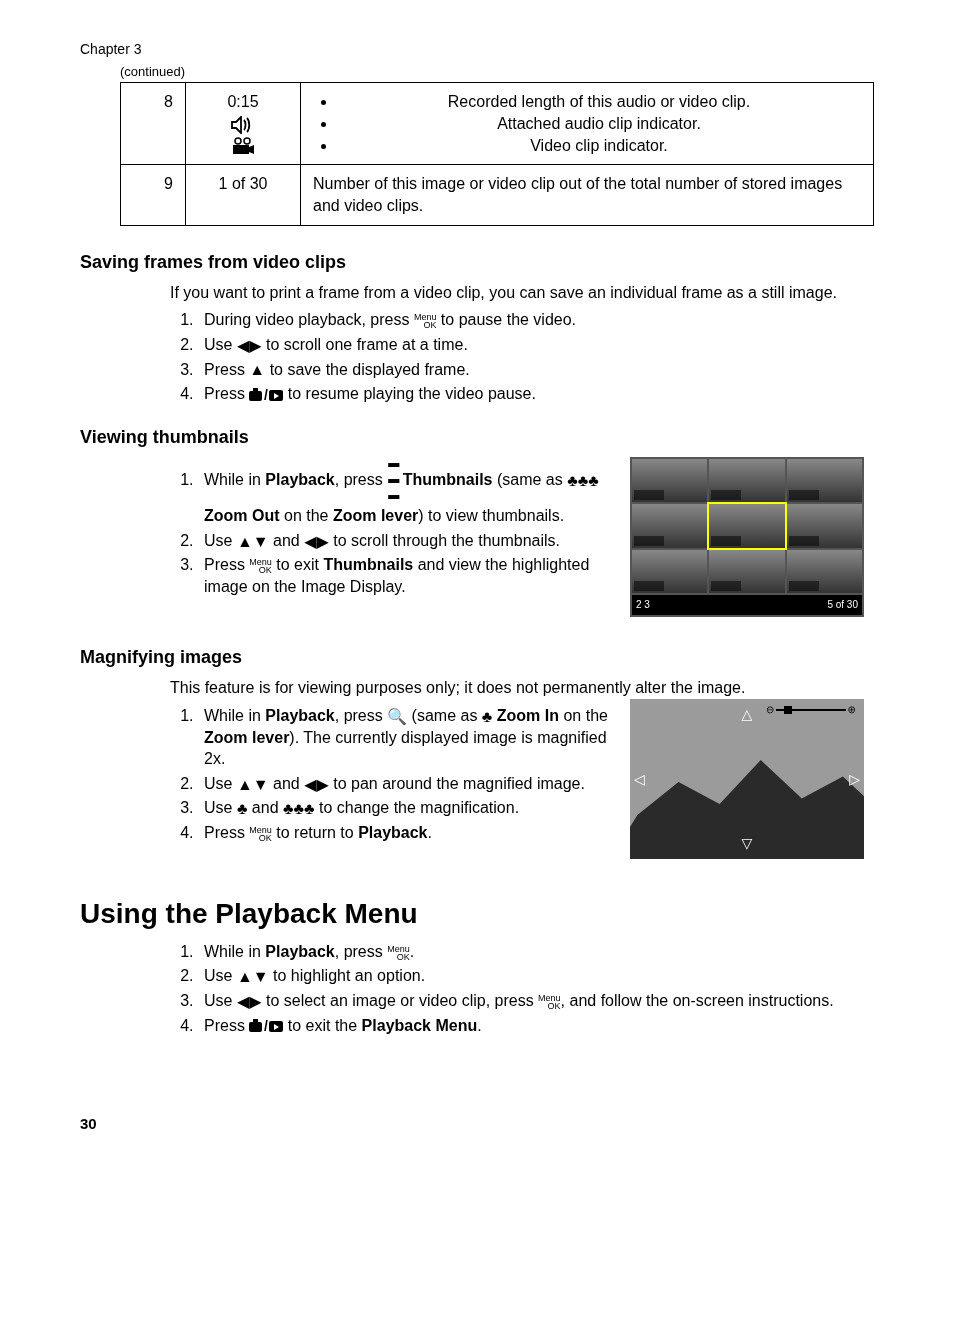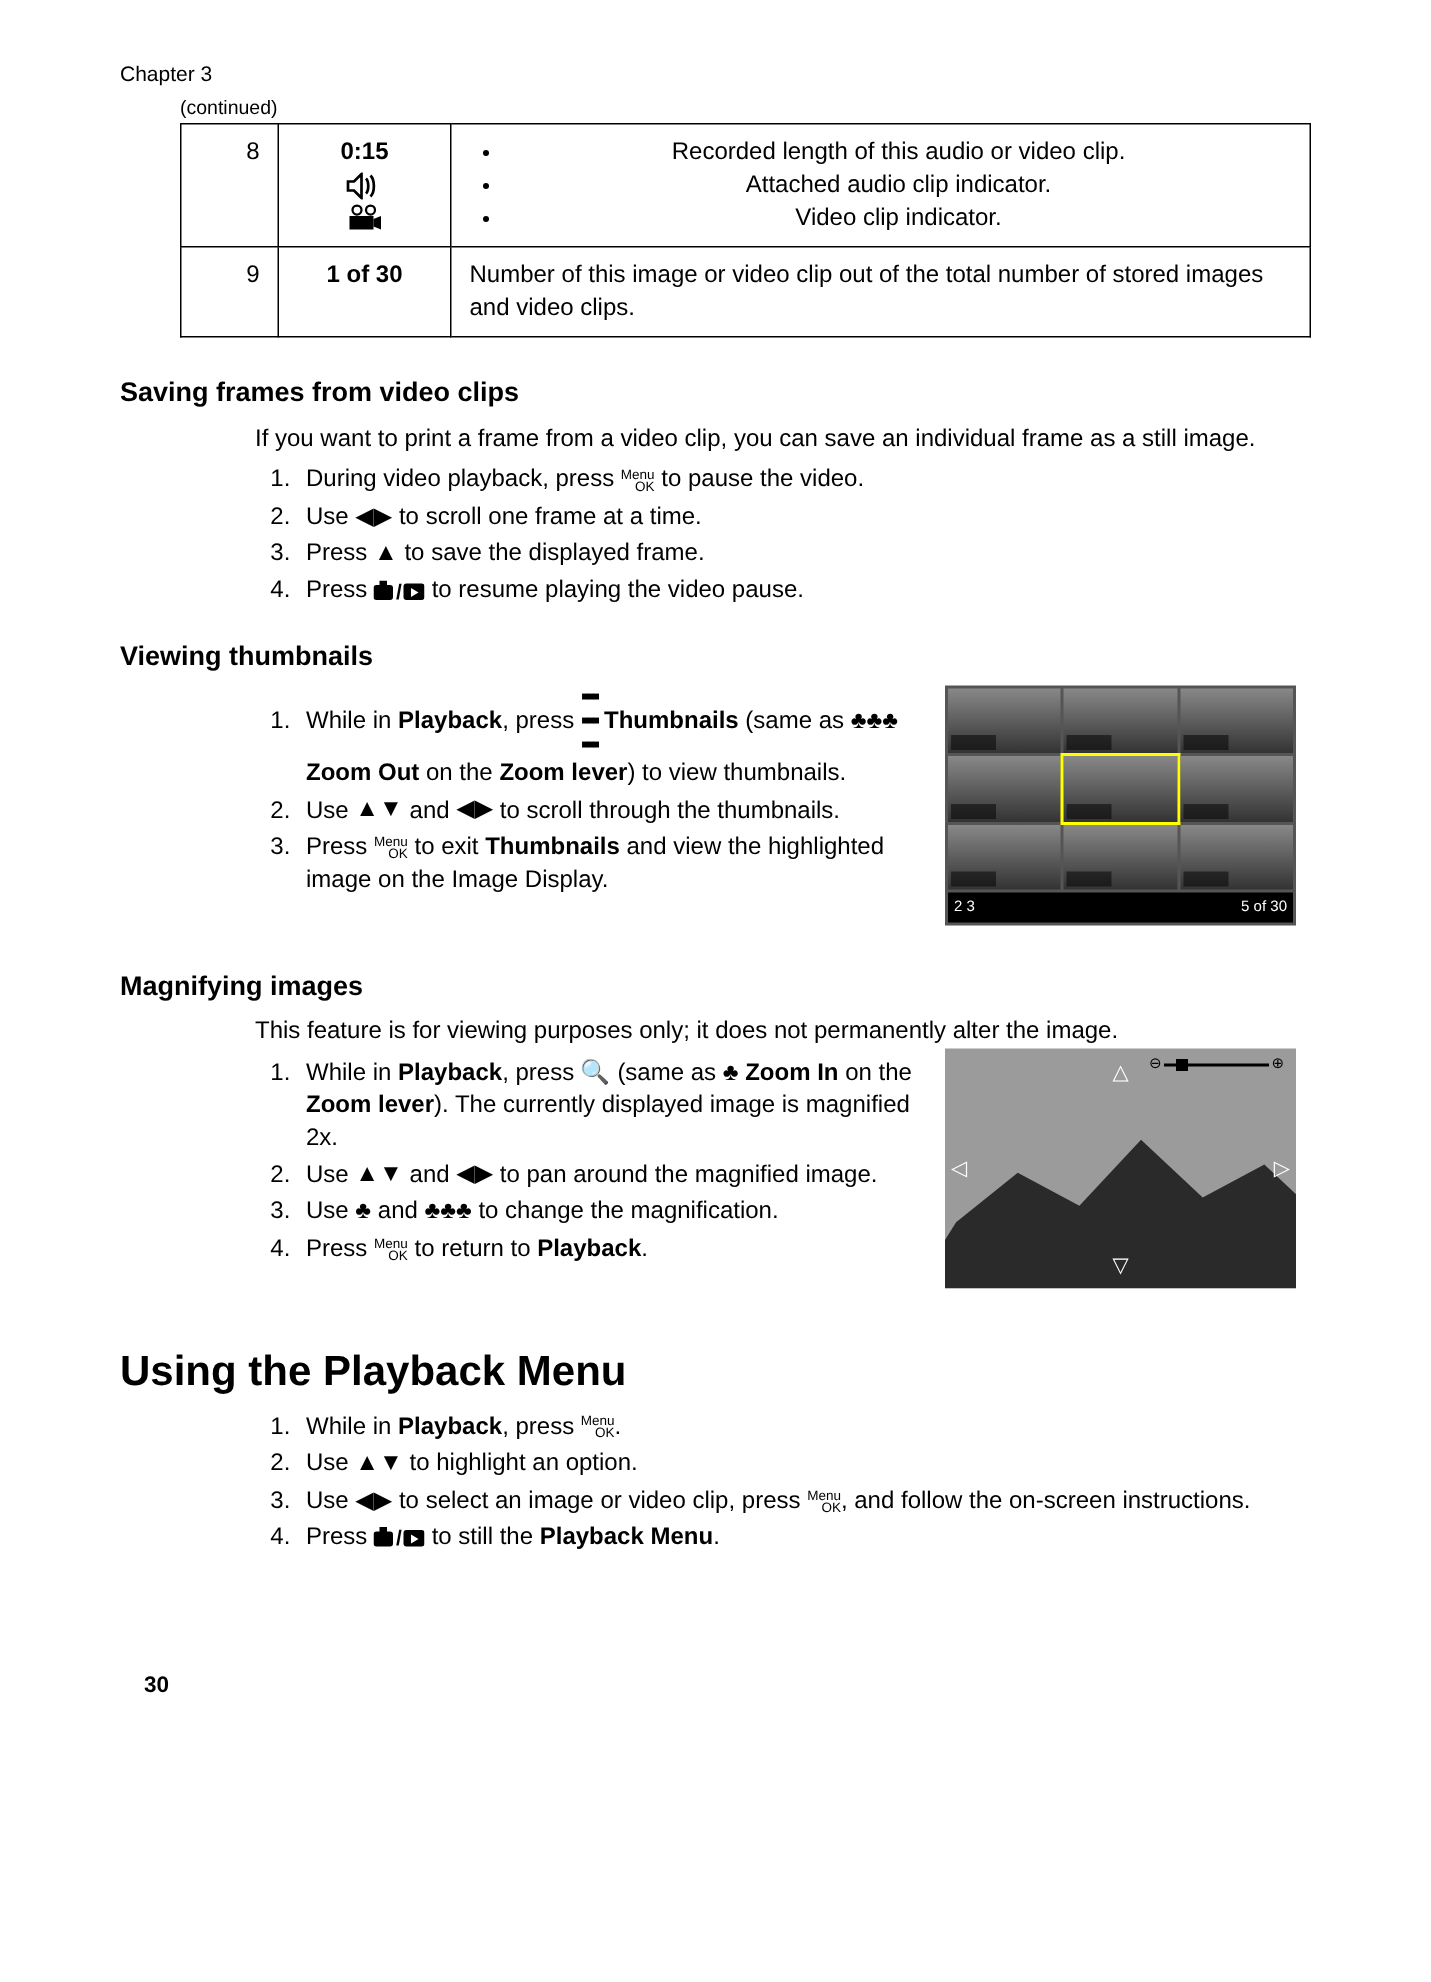--- a/index.html
+++ b/index.html
@@ -21,21 +21,21 @@
     width: calc(100% - 40px);
     margin-bottom: 24px;
   }
   table.info td {
     border: 1px solid #000;
     padding: 8px 12px;
     vertical-align: top;
     font-size: 16px;
   }
   table.info td.num { width: 40px; text-align: right; }
-  table.info td.iconcell { width: 90px; text-align: center; font-weight: bold; }
+  table.info td.iconcell { width: 90px; text-align: center; font-weight: normal; }
   table.info td.iconcell .iconstack { font-weight: normal; }
   table.info ul { margin: 0; padding-left: 24px; text-align: center; }
   h3.section {
     font-size: 18px;
     font-weight: bold;
     margin: 20px 0 8px 0;
   }
   h2.big {
     font-size: 28px;
     font-weight: bold;
@@ -131,21 +131,21 @@
     display: inline-block;
     font-size: 9px;
     line-height: 0.9;
     vertical-align: middle;
     text-align: center;
   }
   .menuok .m { display: block; }
   .menuok .o { display: block; text-align: right; }
   .page-num {
     position: absolute;
-    left: 96px;
+    left: 80px;
     font-weight: bold;
     font-size: 15px;
   }
   .clear { clear: both; }
   svg.inline { vertical-align: middle; }
 </style>
 </head>
 <body>
 
 <div class="chapter-label">Chapter 3</div>
@@ -289,19 +289,19 @@
     <li>
       <span>Use </span><span class="icon">◀▶</span><span> to select an image or video clip, press </span><span class="menuok"><span class="m">Menu</span><span class="o">OK</span></span><span>, and follow the on-screen instructions.</span>
     </li>
     <li>
       <span>Press </span><svg class="inline" width="34" height="14">
           <rect x="0" y="3" width="13" height="10" rx="2" fill="#000"></rect>
           <rect x="4" y="0" width="5" height="4" fill="#000"></rect>
           <text x="15" y="12" font-size="14" font-weight="bold">/</text>
           <rect x="20" y="2" width="14" height="11" rx="2" fill="#000"></rect>
           <path d="M25 5l5 3-5 3z" fill="#fff"></path>
-        </svg><span> to still the </span><b>Playback Menu</b><span>.</span>
+        </svg><span> to exit the </span><b>Playback Menu</b><span>.</span>
     </li>
   </ol>
 </div>
 
 <div style="height:60px;"></div>
 <div class="page-num">30</div>
 
 </body></html>

